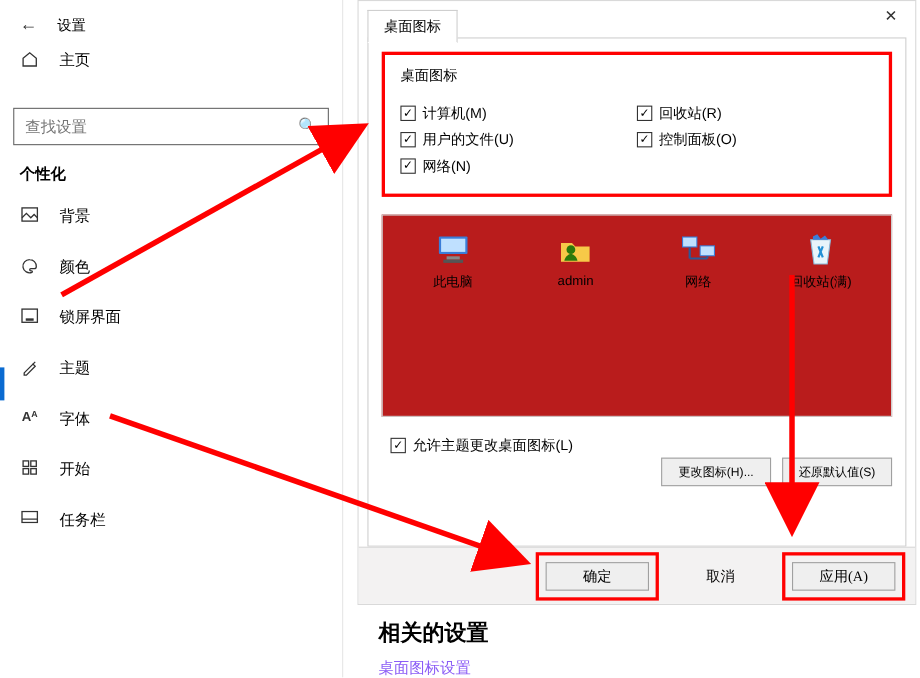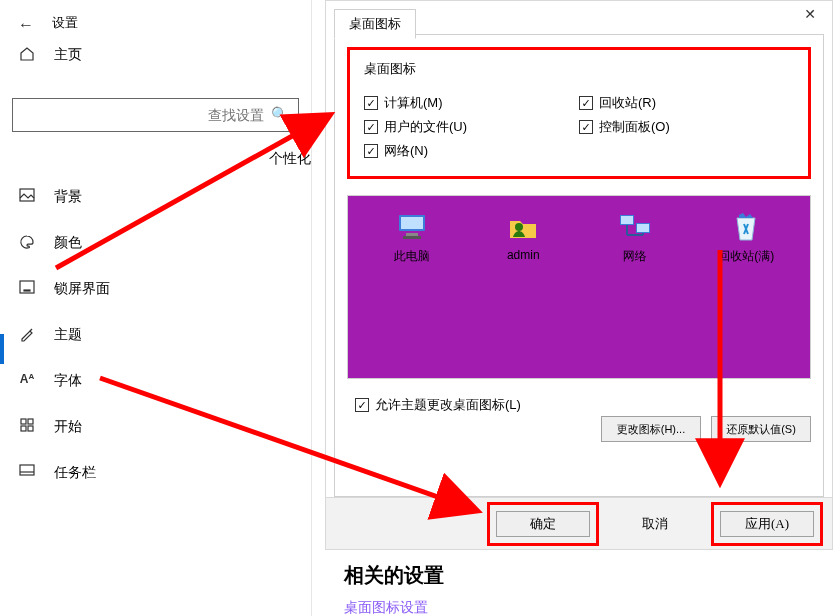--- a/index.html
+++ b/index.html
@@ -65,36 +65,34 @@
     margin: 6px 12px 18px 12px;
   }
   .search-box {
     width: 100%;
     height: 34px;
     border: 1px solid #666;
     padding: 0 34px 0 10px;
     font-size: 14px;
     font-family: inherit;
     background: #fff;
-    text-align: right;
   }
   .search-wrap { position: relative; }
   .search-icon {
     position: absolute;
     right: 10px;
     top: 8px;
     font-size: 14px;
     color: #555;
     pointer-events: none;
   }
   .section-head {
     font-size: 14px;
-    font-weight: normal;
+    font-weight: bold;
     padding: 0 0 20px 18px;
-    text-align: right;
   }
 
   
   .dialog {
     position: absolute;
     left: 325px;
     top: 0;
     width: 508px;
     height: 550px;
     border: 1px solid #d9d9d9;
@@ -159,21 +157,21 @@
     font-size: 11px;
     line-height: 1;
   }
   .col2 { display: flex; }
   .col2 > div { flex: 1; }
 
   .preview-box {
     border: 1px solid #cfcfcf;
     height: 184px;
     padding: 14px 8px 8px 8px;
-    background: #a21caf;
+    background: #b91c1c;
   }
   .icon-row {
     display: flex;
     justify-content: space-around;
     text-align: center;
     font-size: 12px;
   }
   .icon-row .cell { width: 76px; }
   .icon-row .ico {
     height: 34px;

